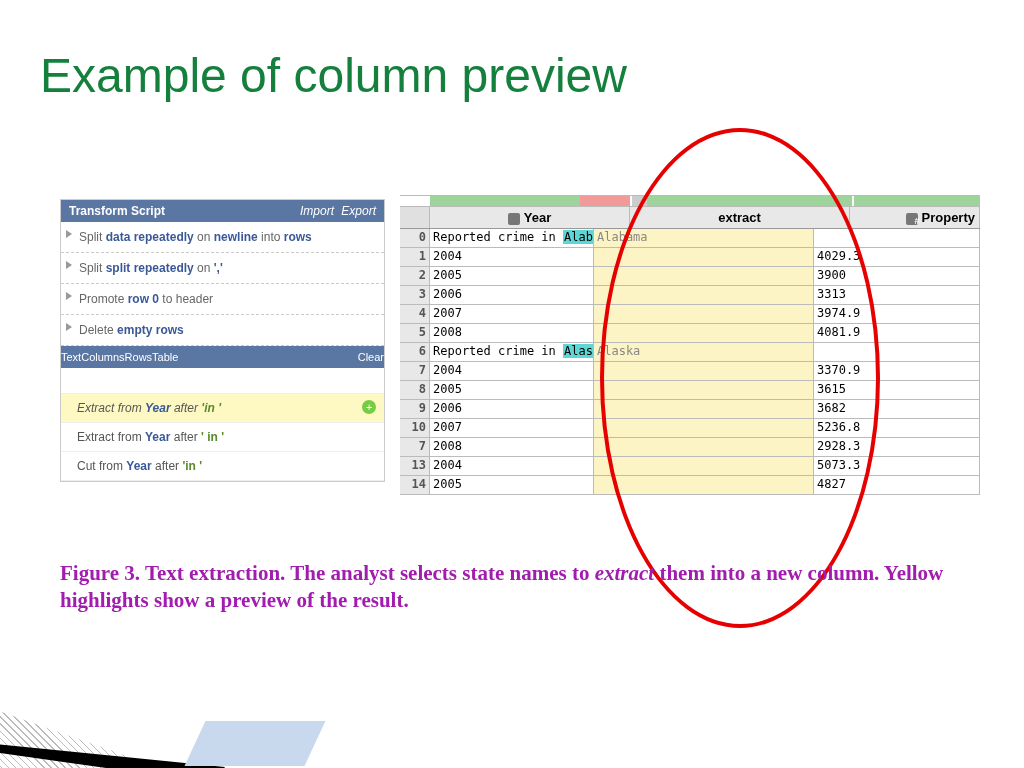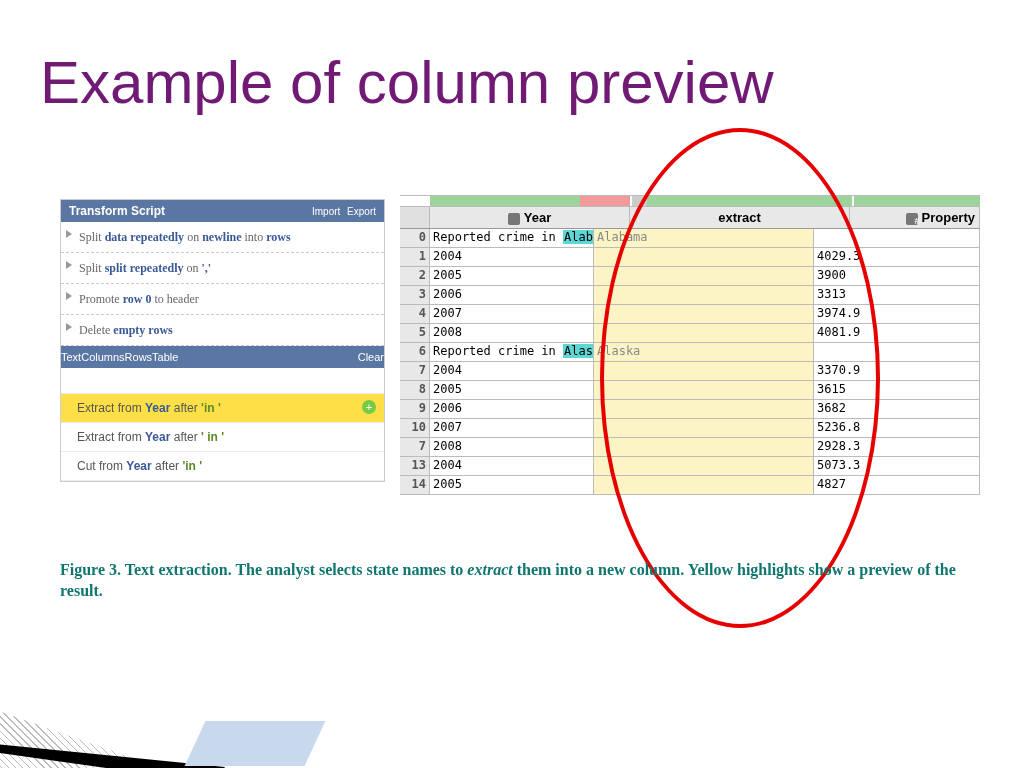--- a/index.html
+++ b/index.html
@@ -6,23 +6,23 @@
   body {
     width: 1024px; height: 768px;
     font-family: "Lucida Grande", Arial, sans-serif;
     background: #fff;
     position: relative;
     overflow: hidden;
   }
   .slide-title {
     position: absolute;
     left: 40px; top: 48px;
-    font-size: 60px;
+    font-size: 48px;
     font-weight: 400;
-    color: #701a75;
+    color: #15803d;
     font-family: "Trebuchet MS", "Lucida Sans", sans-serif;
   }
   .figure-wrap {
     position: absolute;
     left: 60px; top: 195px;
     width: 910px;
   }
   
   .left-panel {
     position: absolute; left: 0; top: 4px;
@@ -34,30 +34,29 @@
   }
   .panel-header {
     background: #5a76a3;
     color: #fff;
     padding: 4px 8px;
     display: flex;
     align-items: center;
     justify-content: space-between;
     font-weight: bold;
   }
-  .panel-header .links { font-weight: normal; font-size: 10px; }
+  .panel-header .links { font-weight: normal; font-size: 12px; font-style: italic; }
   .panel-header .links span { margin-left: 4px; }
   .script-list { }
   .script-item {
     padding: 6px 8px 6px 18px;
     border-bottom: 1px dashed #ccc;
     position: relative;
     line-height: 1.5;
     color: #666;
-    font-family: Liberation Serif, serif;
   }
   .script-item .tri {
     position: absolute; left: 5px; top: 8px;
     width: 0; height: 0;
     border-top: 4px solid transparent;
     border-bottom: 4px solid transparent;
     border-left: 6px solid #999;
   }
   .script-item .kw { color: #3b5998; font-weight: bold; }
   .tab-bar {
@@ -69,21 +68,21 @@
   .tab-bar > div { padding: 5px 0; }
   .tab-bar .spacer { flex: 1; }
   .suggestions { background: #fff; }
   .sugg {
     padding: 7px 10px 7px 16px;
     border-bottom: 1px solid #eee;
     font-size: 12px;
     color: #555;
     position: relative;
   }
-  .sugg.active { background: #fde047; }
+  .sugg.active { background: #fef9c3; font-style: italic; }
   .sugg .kw { color: #3b5998; font-weight: bold; }
   .sugg .lit { color: #5a8a2a; font-weight: bold; }
   .sugg .plus {
     position: absolute; right: 8px; top: 6px;
     width: 14px; height: 14px; border-radius: 50%;
     background: #7c4; color: #fff;
     font-size: 11px; line-height: 14px; text-align: center;
   }
   .blank-gap { height: 26px; border-bottom: 1px solid #eee; }
 
@@ -132,24 +131,24 @@
   .td-extract { width: 220px; background: #fcf4c5; color: #888; }
   .td-prop { flex: 1; }
   .hl { background: #5fd6d6; padding: 0 1px; }
 
   
   .caption {
     position: absolute;
     left: 60px; top: 560px;
     width: 910px;
     font-family: "Times New Roman", serif;
-    font-size: 16px;
+    font-size: 21px;
     font-weight: bold;
     line-height: 1.3;
-    color: #0f766e;
+    color: #a21caf;
   }
   .caption .ital { font-style: italic; }
 
   
   .red-ellipse {
     position: absolute;
     left: 600px; top: 128px;
     width: 280px; height: 500px;
     border: 4px solid #e60000;
     border-radius: 50%;

